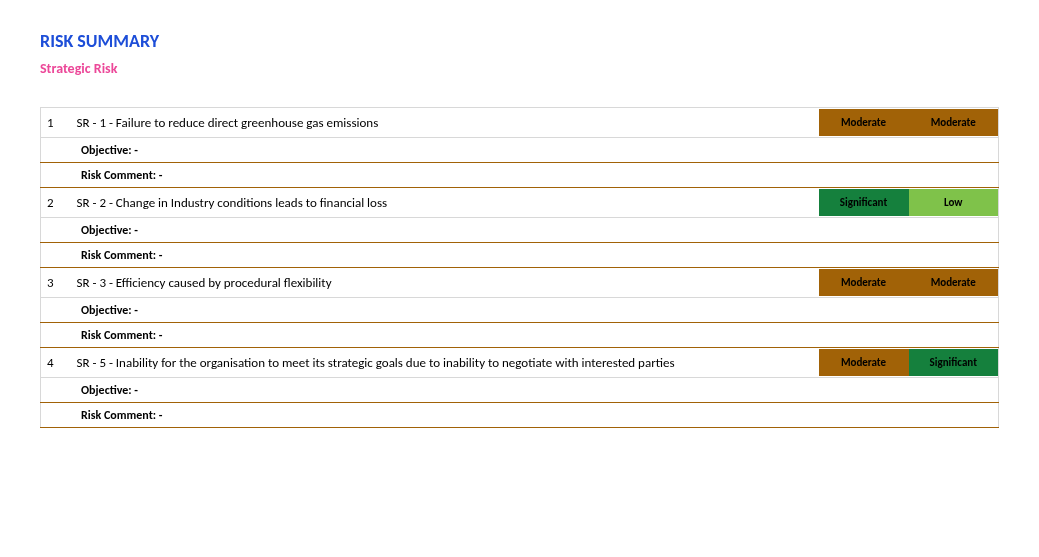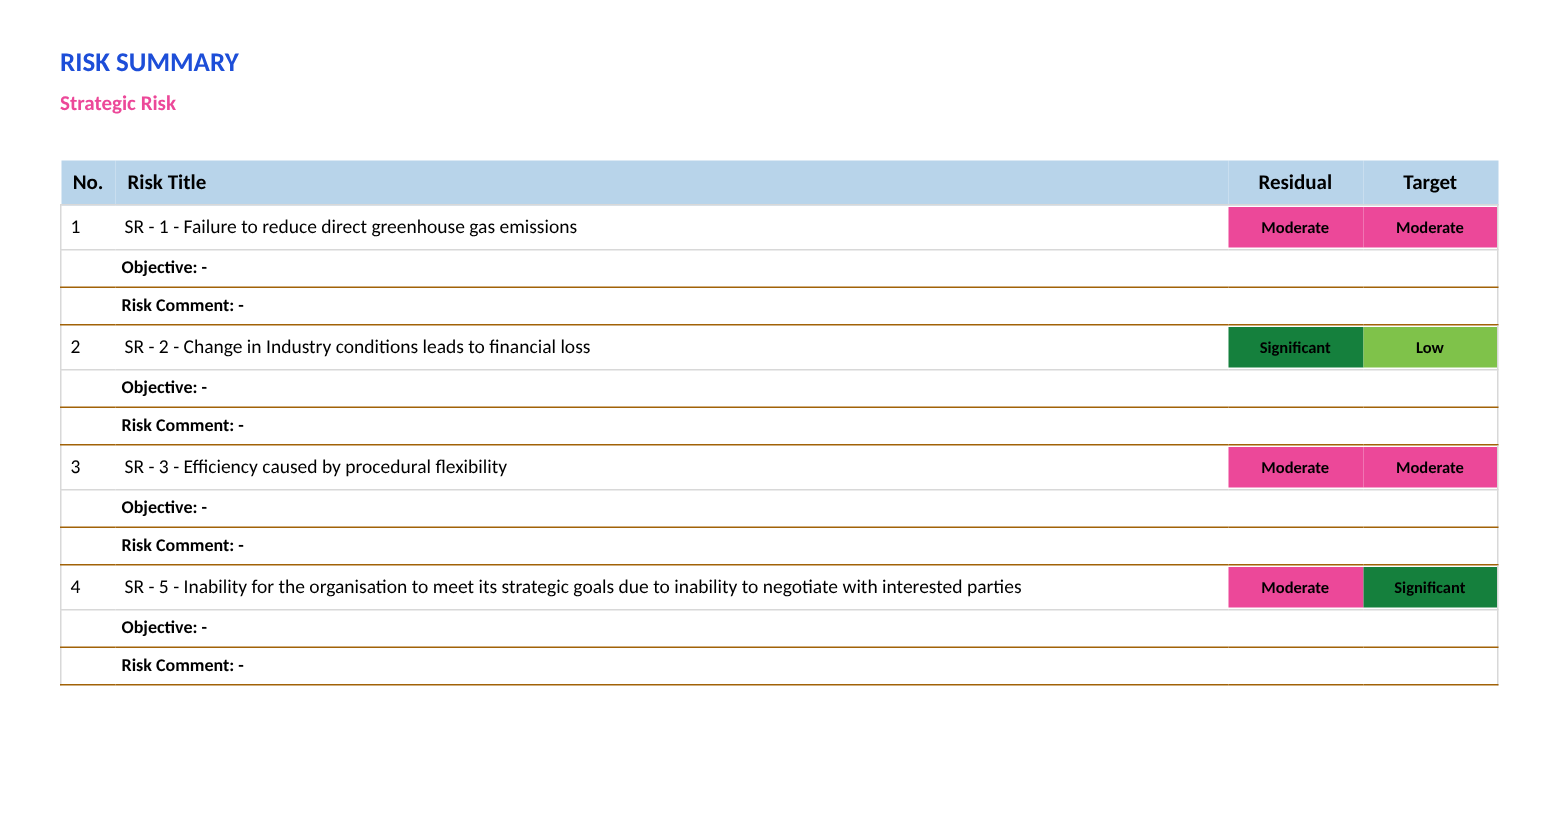--- a/index.html
+++ b/index.html
@@ -69,38 +69,32 @@
       display: block;
       font-weight: bold;
       font-size: 11px;
       padding: 7px 0;
       margin: -7px -6px;
       text-align: center;
     }
     .last-td {
       border-right: 1px solid #d8d8d8;
     }
-    .moderate { background: #ec4899; color: #000; }
+    .moderate { background: #a16207; color: #000; }
     .significant { background: #15803d; color: #000; }
     .low { background: #7fc24a; color: #000; }
   </style>
 </head>
 <body>
 
 <h1 class="page-title">RISK SUMMARY</h1>
 <h2 class="subtitle">Strategic Risk</h2>
 
 <table class="table">
   <tbody id="table-body">
-    <tr class="header-row">
-      <td class="col-no">No.</td>
-      <td class="col-title">Risk Title</td>
-      <td class="col-residual">Residual</td>
-      <td class="col-target">Target</td>
-    </tr>
   <tr class="risk-row">
         <td class="col-no">1</td>
         <td class="col-title">SR - 1 - Failure to reduce direct greenhouse gas emissions</td>
         <td class="col-residual">
           <span class="badge moderate">Moderate</span>
         </td>
         <td class="col-target last-td">
           <span class="badge moderate">Moderate</span>
         </td>
       </tr>

